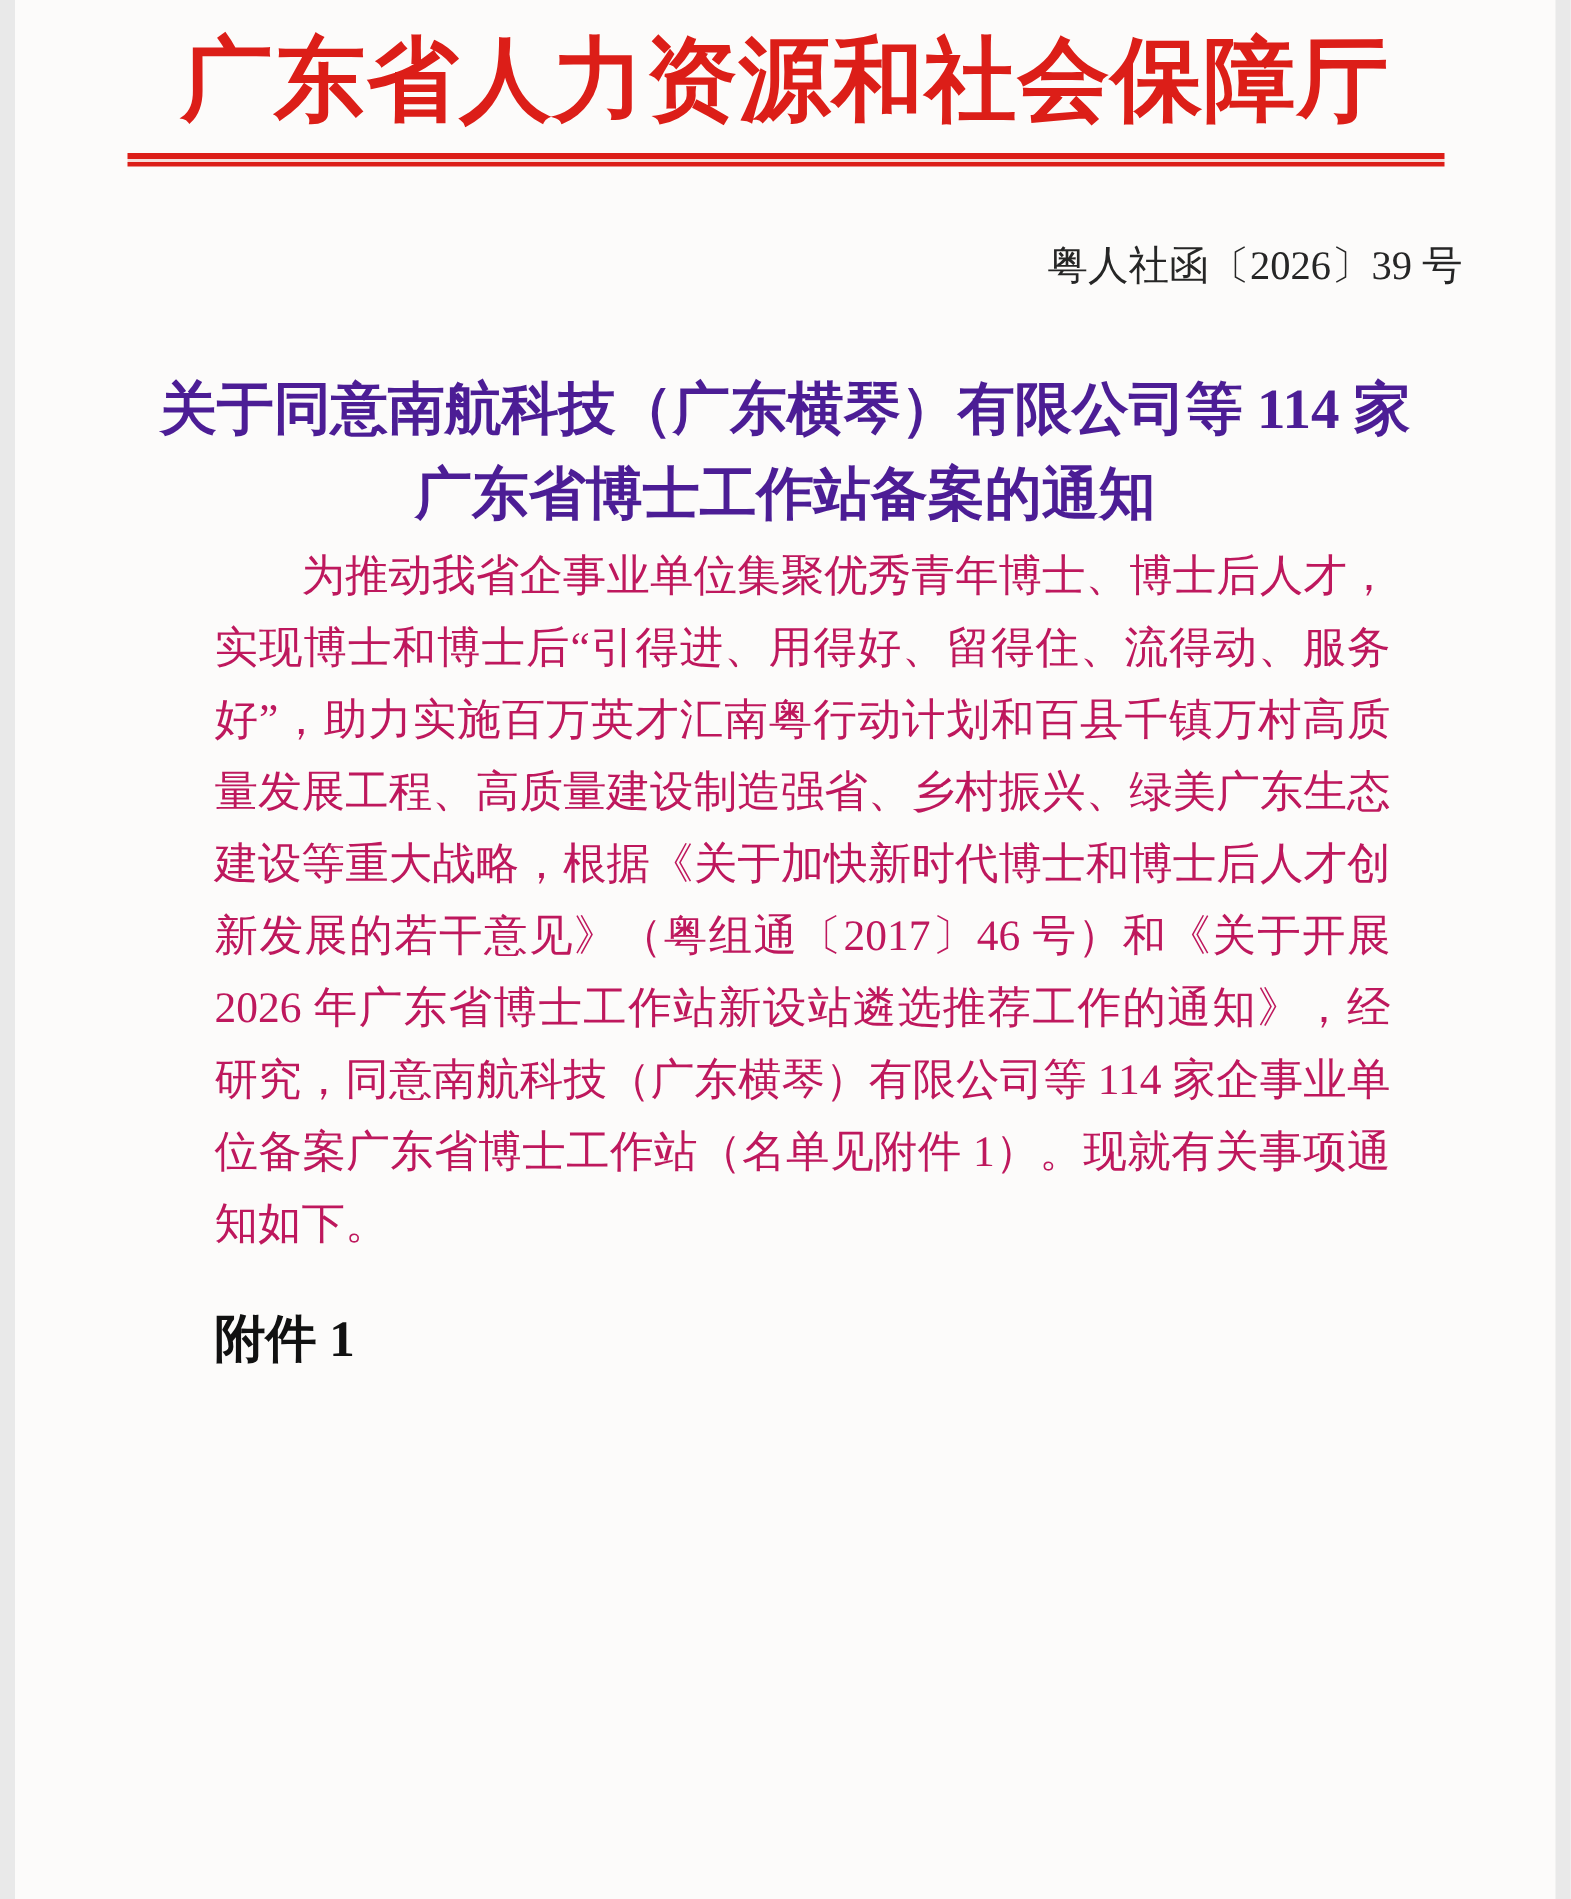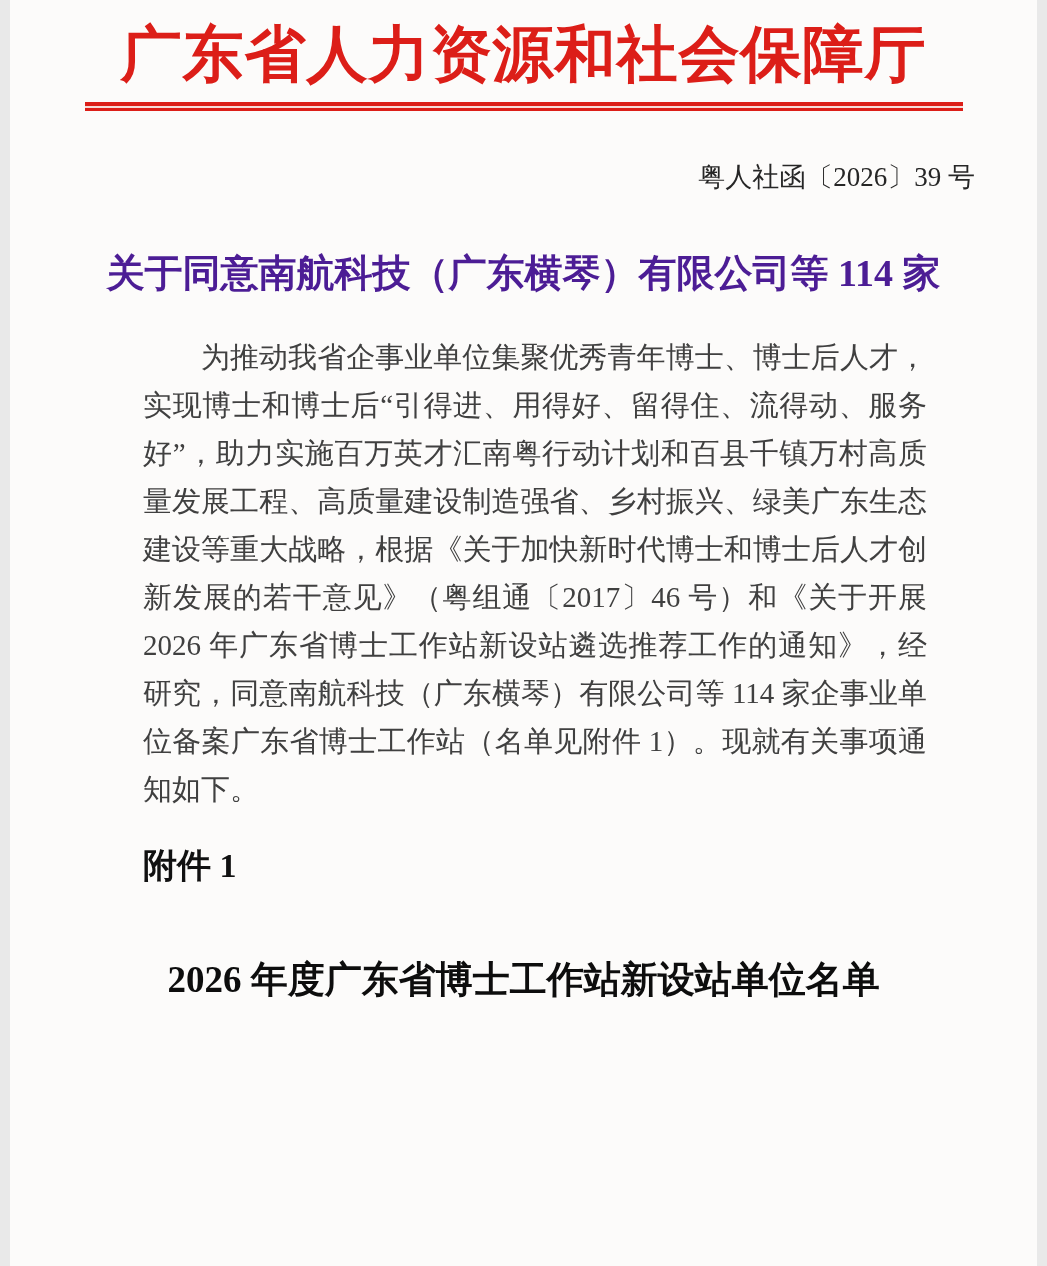--- a/index.html
+++ b/index.html
@@ -58,26 +58,26 @@
   }
   
   .recipients {
     margin: 46px 110px 0 133px;
     font-size: 29px;
     line-height: 48px;
     text-align: justify;
     color: #222;
   }
   .body-para {
-    margin: 31px 110px 0 133px;
+    margin: 1px 110px 0 133px;
     font-size: 29px;
     line-height: 48px;
     text-align: justify;
     text-indent: 2em;
-    color: #404040;
+    color: #be185d;
   }
   .attachment-label {
     margin: 30px 0 0 133px;
     font-size: 34px;
     font-weight: bold;
     color: #111;
   }
   .attachment-title {
     margin: 66px 60px 0 60px;
     text-align: center;
@@ -97,22 +97,22 @@
       <div class="rule-top"></div>
       <div class="rule-mid"></div>
       <div class="rule-bottom"></div>
     </div>
   </header>
 
   <div class="doc-number">粤人社函〔2026〕39 号</div>
 
   <h2 class="doc-title">
     <span class="title-line">关于同意南航科技（广东横琴）有限公司等 114 家</span>
+    <span class="title-line">广东省博士工作站备案的通知</span>
   </h2>
 
 
   <p class="body-para">为推动我省企事业单位集聚优秀青年博士、博士后人才，实现博士和博士后“引得进、用得好、留得住、流得动、服务好”，助力实施百万英才汇南粤行动计划和百县千镇万村高质量发展工程、高质量建设制造强省、乡村振兴、绿美广东生态建设等重大战略，根据《关于加快新时代博士和博士后人才创新发展的若干意见》（粤组通〔2017〕46 号）和《关于开展 2026 年广东省博士工作站新设站遴选推荐工作的通知》，经研究，同意南航科技（广东横琴）有限公司等 114 家企事业单位备案广东省博士工作站（名单见附件 1）。现就有关事项通知如下。</p>
 
   <div class="attachment-label">附件 1</div>
 
-  <h3 class="attachment-title">2026 年度广东省博士工作站新设站单位名单</h3>
 
 </div>
 
 </body></html>

